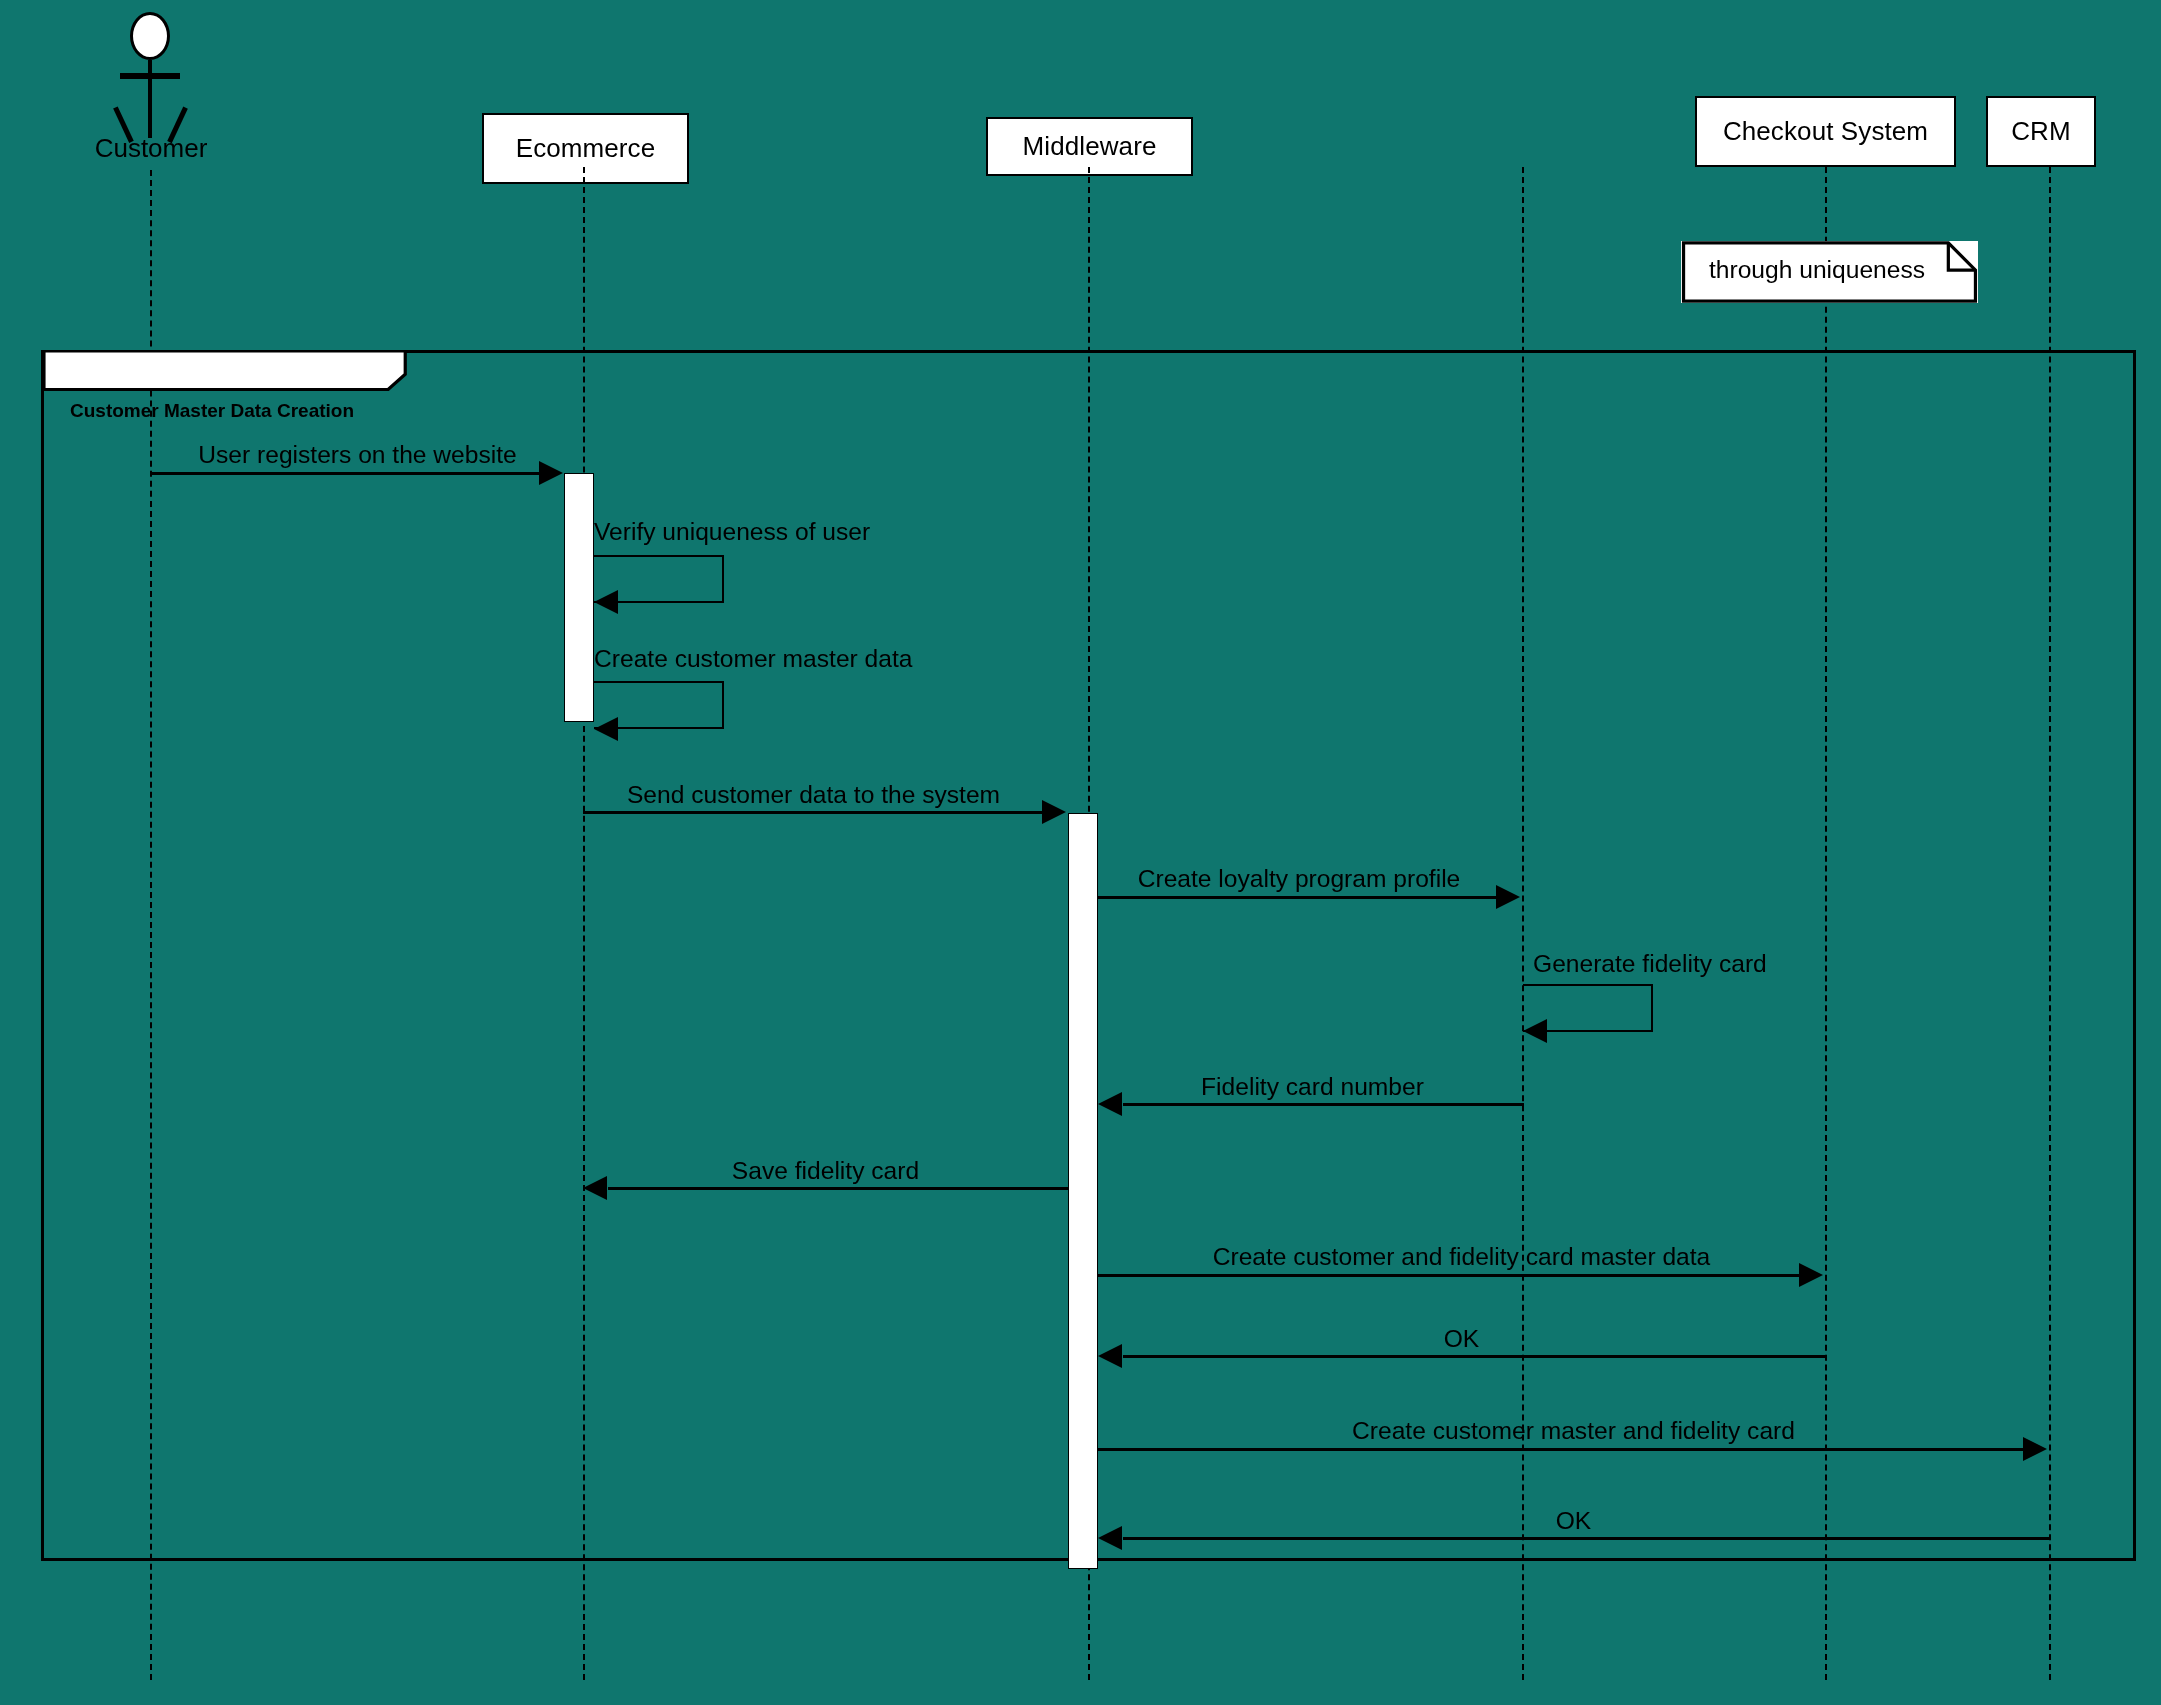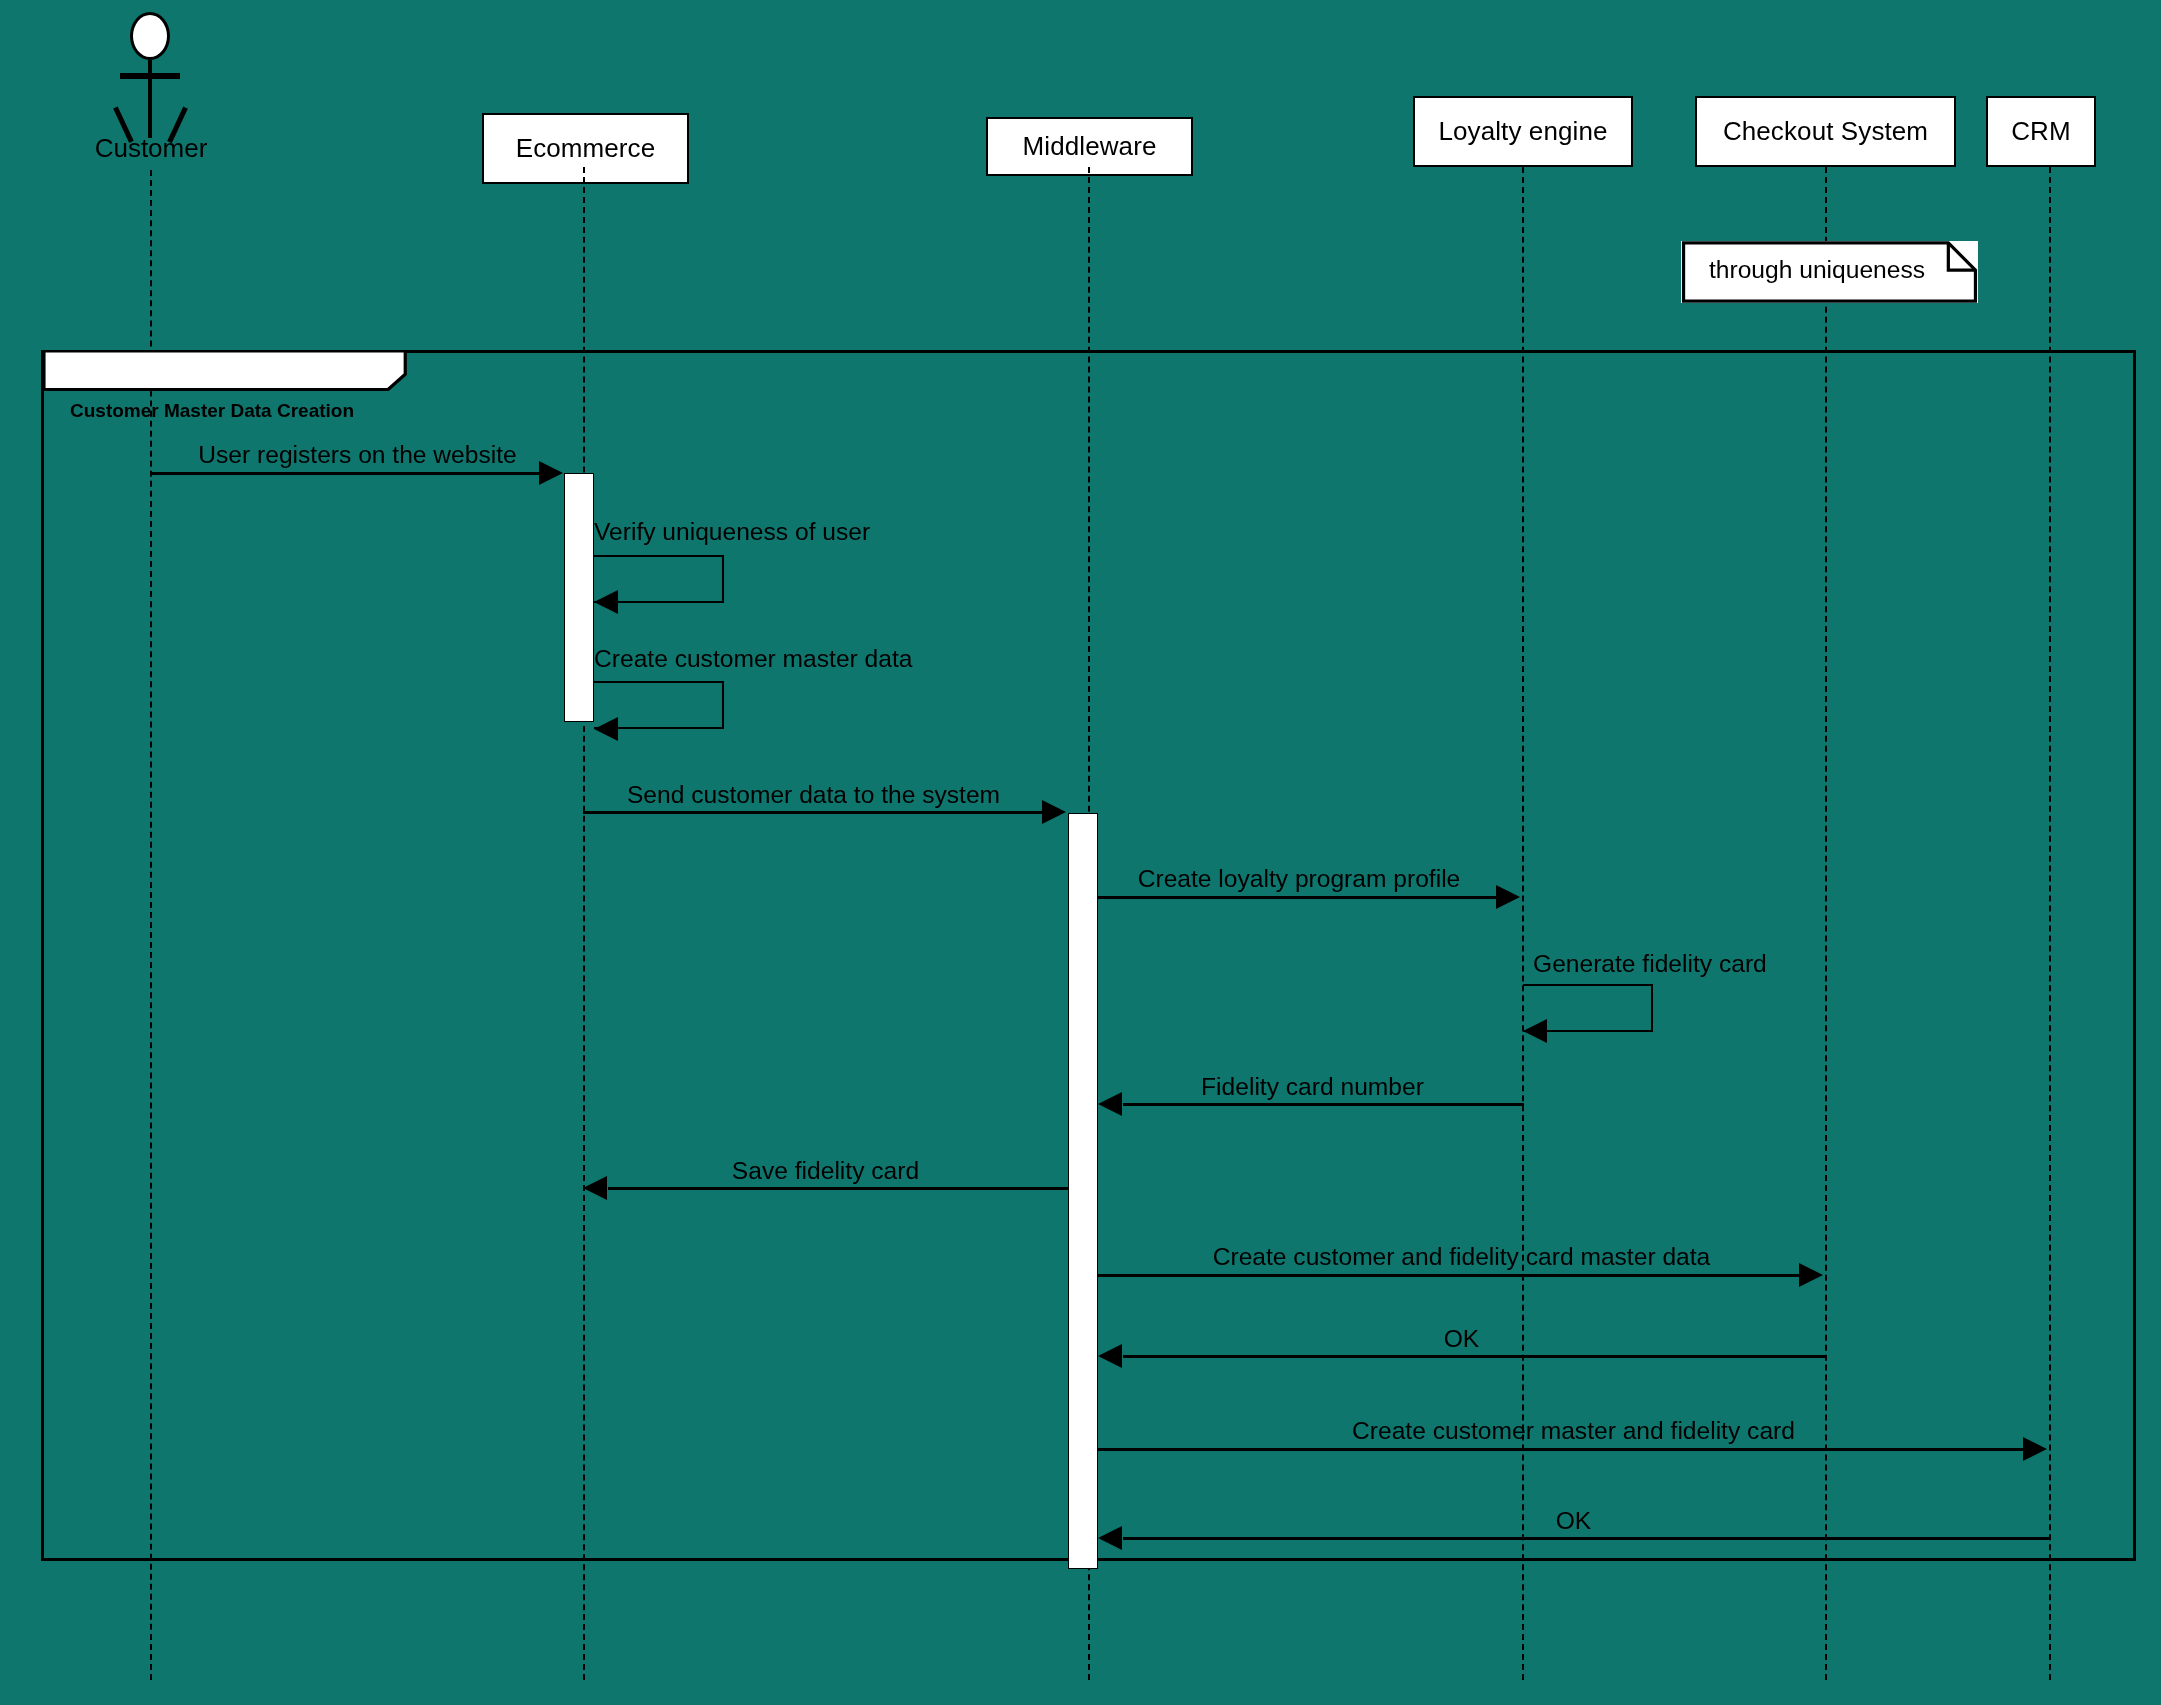--- a/index.html
+++ b/index.html
@@ -96,21 +96,20 @@
     <div class="actor-label" style="left:54px;top:133px;width:194px;">Customer</div>
   </div>
   <div class="lifeline" style="left:150px;top:170px;height:1510px;"></div>
 
   <div class="head-box" style="left:482px;top:96px;width:207px;height:71px;margin-top:17px;">Ecommerce</div>
   <div class="lifeline" style="left:583px;top:167px;height:1513px;"></div>
 
   <div class="head-box" style="left:986px;top:96px;width:207px;height:59px;margin-top:21px;">Middleware</div>
   <div class="lifeline" style="left:1088px;top:167px;height:1513px;"></div>
 
-  <div class="head-box" style="left:1413px;top:96px;width:220px;height:71px;">Loyalty engine</div>
   <div class="lifeline" style="left:1522px;top:167px;height:1513px;"></div>
 
   <div class="head-box" style="left:1695px;top:96px;width:261px;height:71px;">Checkout System</div>
   <div class="lifeline" style="left:1825px;top:167px;height:1513px;"></div>
 
   <div class="head-box" style="left:1986px;top:96px;width:110px;height:71px;">CRM</div>
   <div class="lifeline" style="left:2049px;top:167px;height:1513px;"></div>
 
   <div class="note" style="left:1681px;top:241px;width:297px;height:62px;">
     <svg width="297" height="62" viewBox="0 0 458 96">

